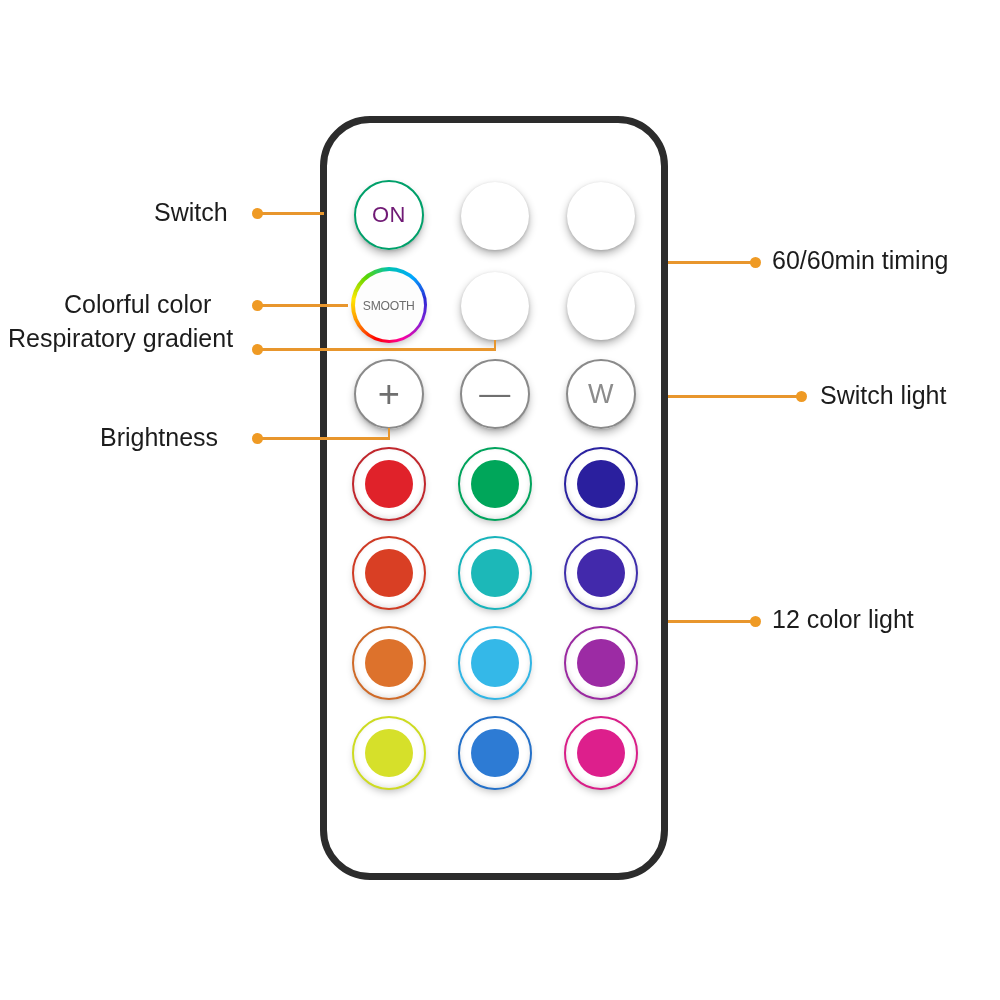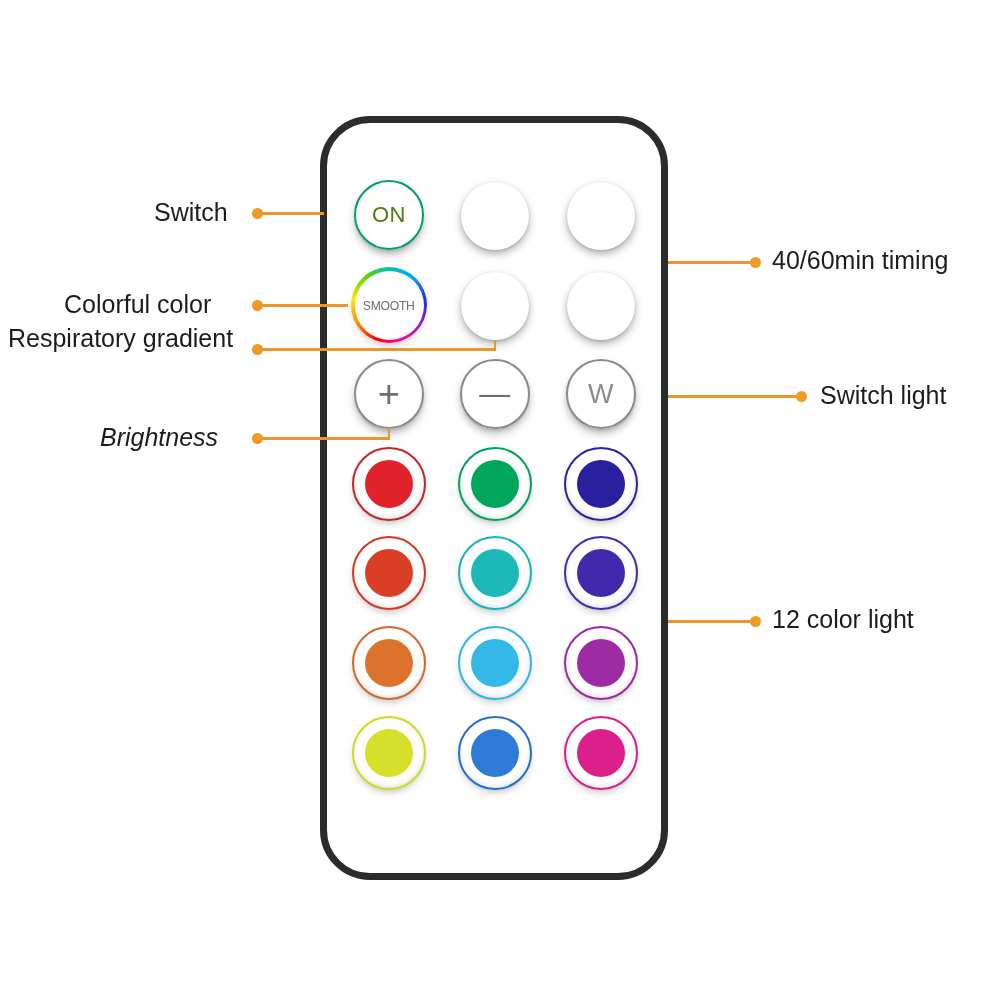--- a/index.html
+++ b/index.html
@@ -177,37 +177,37 @@
   <div class="callout-label" style="left:64px; top:292px;">Colorful color</div>
 
   <div class="lead h" style="left:258px; top:348px; width:238px;"></div>
   <div class="lead v" style="left:493.5px; top:340px; height:10px;"></div>
   <div class="dot" style="left:252px; top:344px;"></div>
   <div class="callout-label" style="left:8px; top:326px;">Respiratory gradient</div>
 
   <div class="lead h" style="left:258px; top:437px; width:132px;"></div>
   <div class="lead v" style="left:387.5px; top:428px; height:11px;"></div>
   <div class="dot" style="left:252px; top:433px;"></div>
-  <div class="callout-label" style="left:100px; top:425px;font-style:italic;">Brightness</div>
+  <div class="callout-label" style="left:100px; top:425px;">Brightness</div>
 
   <div class="lead h" style="left:668px; top:261px; width:88px;"></div>
   <div class="dot" style="left:750px; top:257px;"></div>
-  <div class="callout-label right" style="left:772px; top:248px;">40/60min timing</div>
+  <div class="callout-label right" style="left:772px; top:248px;">60/60min timing</div>
 
   <div class="lead h" style="left:668px; top:395px; width:134px;"></div>
   <div class="dot" style="left:796px; top:391px;"></div>
   <div class="callout-label right" style="left:820px; top:383px;">Switch light</div>
 
   <div class="lead h" style="left:668px; top:620px; width:88px;"></div>
   <div class="dot" style="left:750px; top:616px;"></div>
   <div class="callout-label right" style="left:772px; top:607px;">12 color light</div>
 
   <div class="btn-shadow" style="left:355px; top:182px; width:68px; height:68px;"></div>
   <div class="btn fbtn" style="left:354px; top:180px; border-color:#00a06a;">
-    <span class="lbl" style="color:#4d7c0f;">ON</span>
+    <span class="lbl" style="color:#701a75;">ON</span>
   </div>
 
   <div class="btn-shadow" style="left:461px; top:182px; width:68px; height:68px;"></div>
 
   <div class="btn-shadow" style="left:567px; top:182px; width:68px; height:68px;"></div>
 
   <div class="btn-shadow" style="left:355px; top:272px; width:68px; height:68px;"></div>
   <div class="ringwrap" style="left:351px; top:267px;
               background: conic-gradient(from 200deg, #ff0000, #ff8a00, #ffe800, #5bd600, #00c2b2, #00a8ff, #2a2ad6, #8a1fd6, #ff00a0, #ff0000);">
     <div class="inner">

